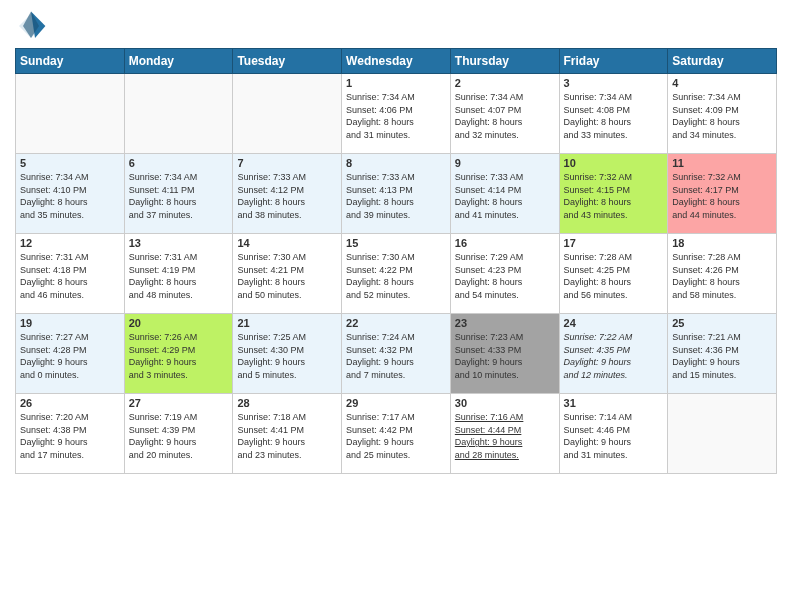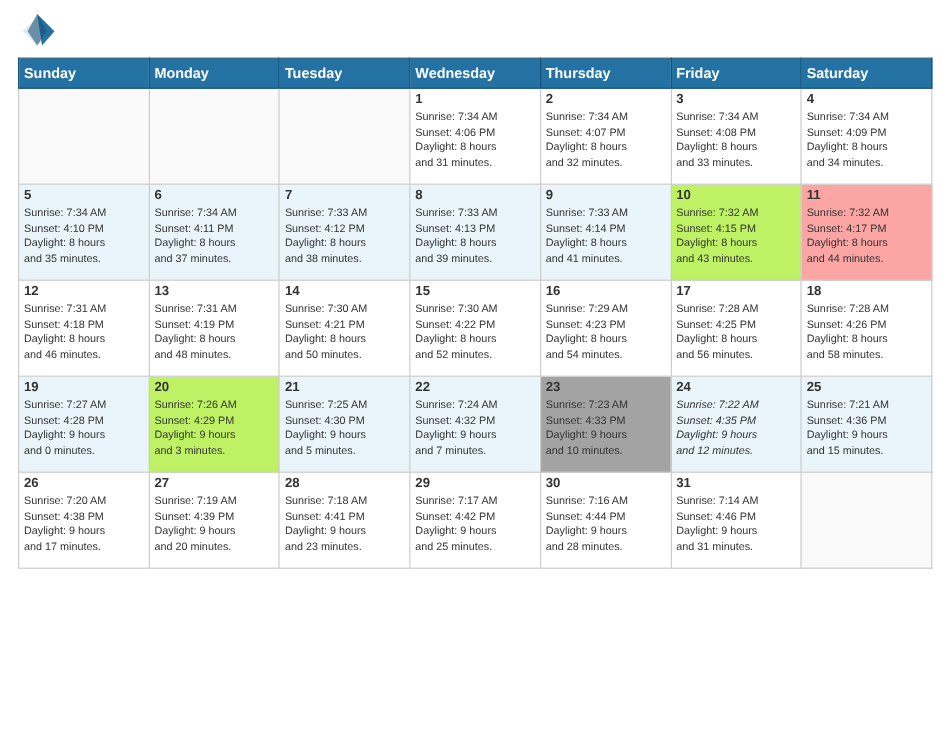--- a/index.html
+++ b/index.html
@@ -343,21 +343,21 @@
           </td>
           <td>
             <span class="day-number">29</span>
             <div class="day-info" style="white-space: pre-line;">Sunrise: 7:17 AM
 Sunset: 4:42 PM
 Daylight: 9 hours
 and 25 minutes.</div>
           </td>
           <td>
             <span class="day-number">30</span>
-            <div class="day-info" style="white-space: pre-line;">Sunrise: 7:16 AM
+            <div class="day-info" style="white-space: pre-line; text-decoration: underline;">Sunrise: 7:16 AM
 Sunset: 4:44 PM
 Daylight: 9 hours
 and 28 minutes.</div>
           </td>
           <td>
             <span class="day-number">31</span>
             <div class="day-info" style="white-space: pre-line;">Sunrise: 7:14 AM
 Sunset: 4:46 PM
 Daylight: 9 hours
 and 31 minutes.</div>

